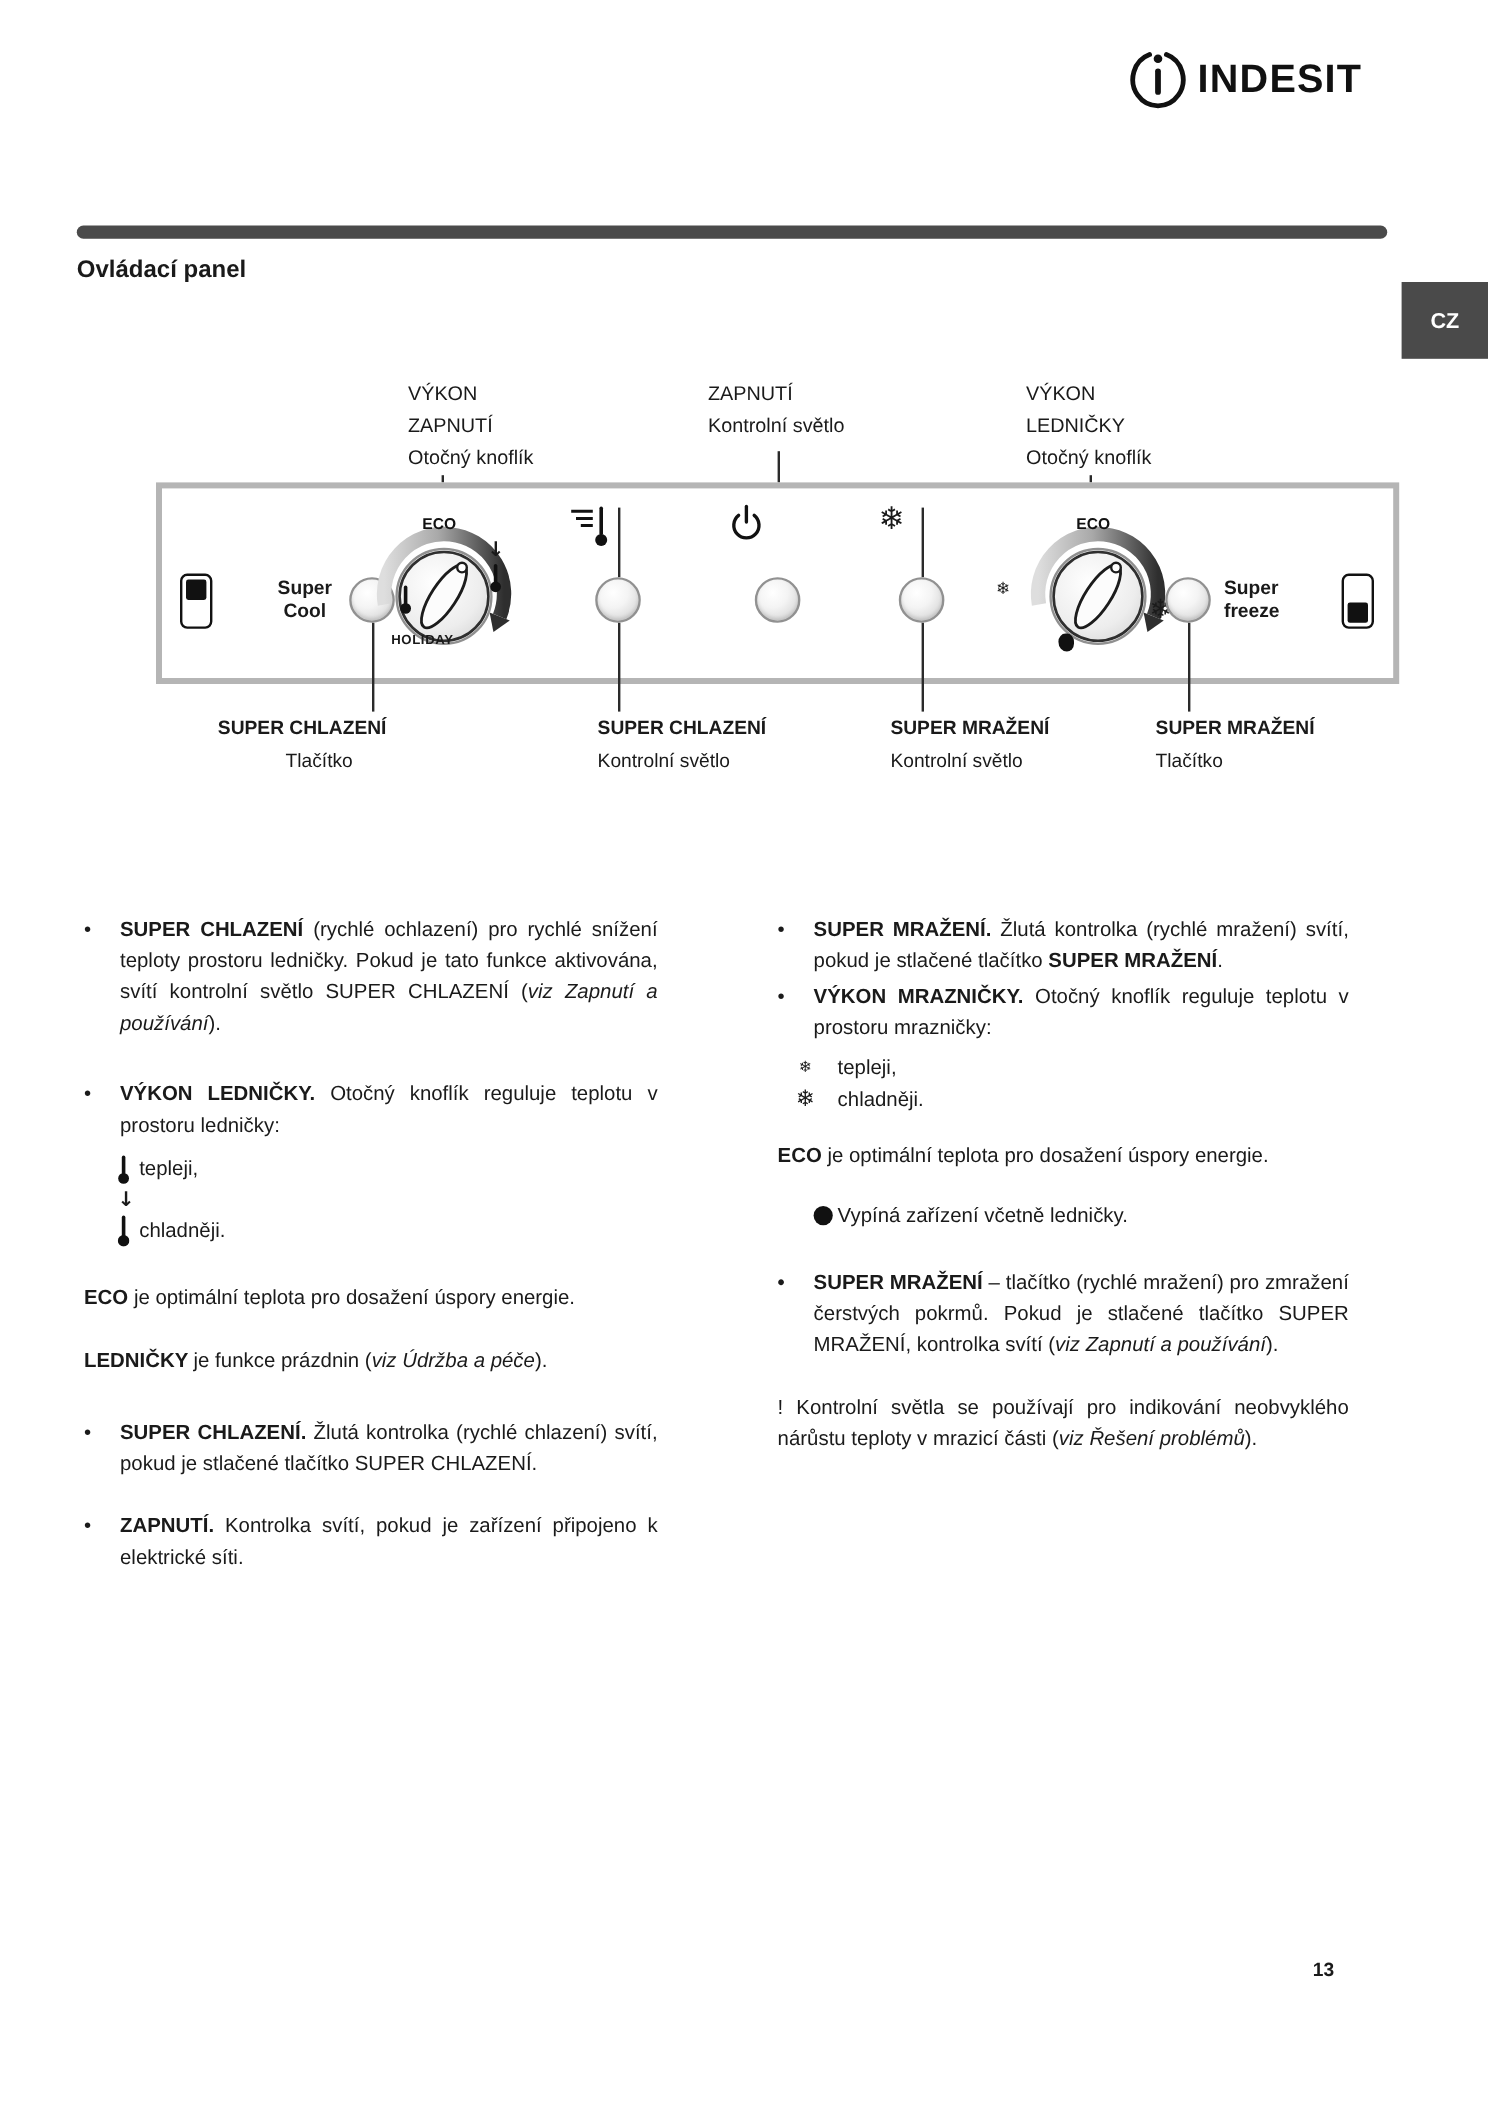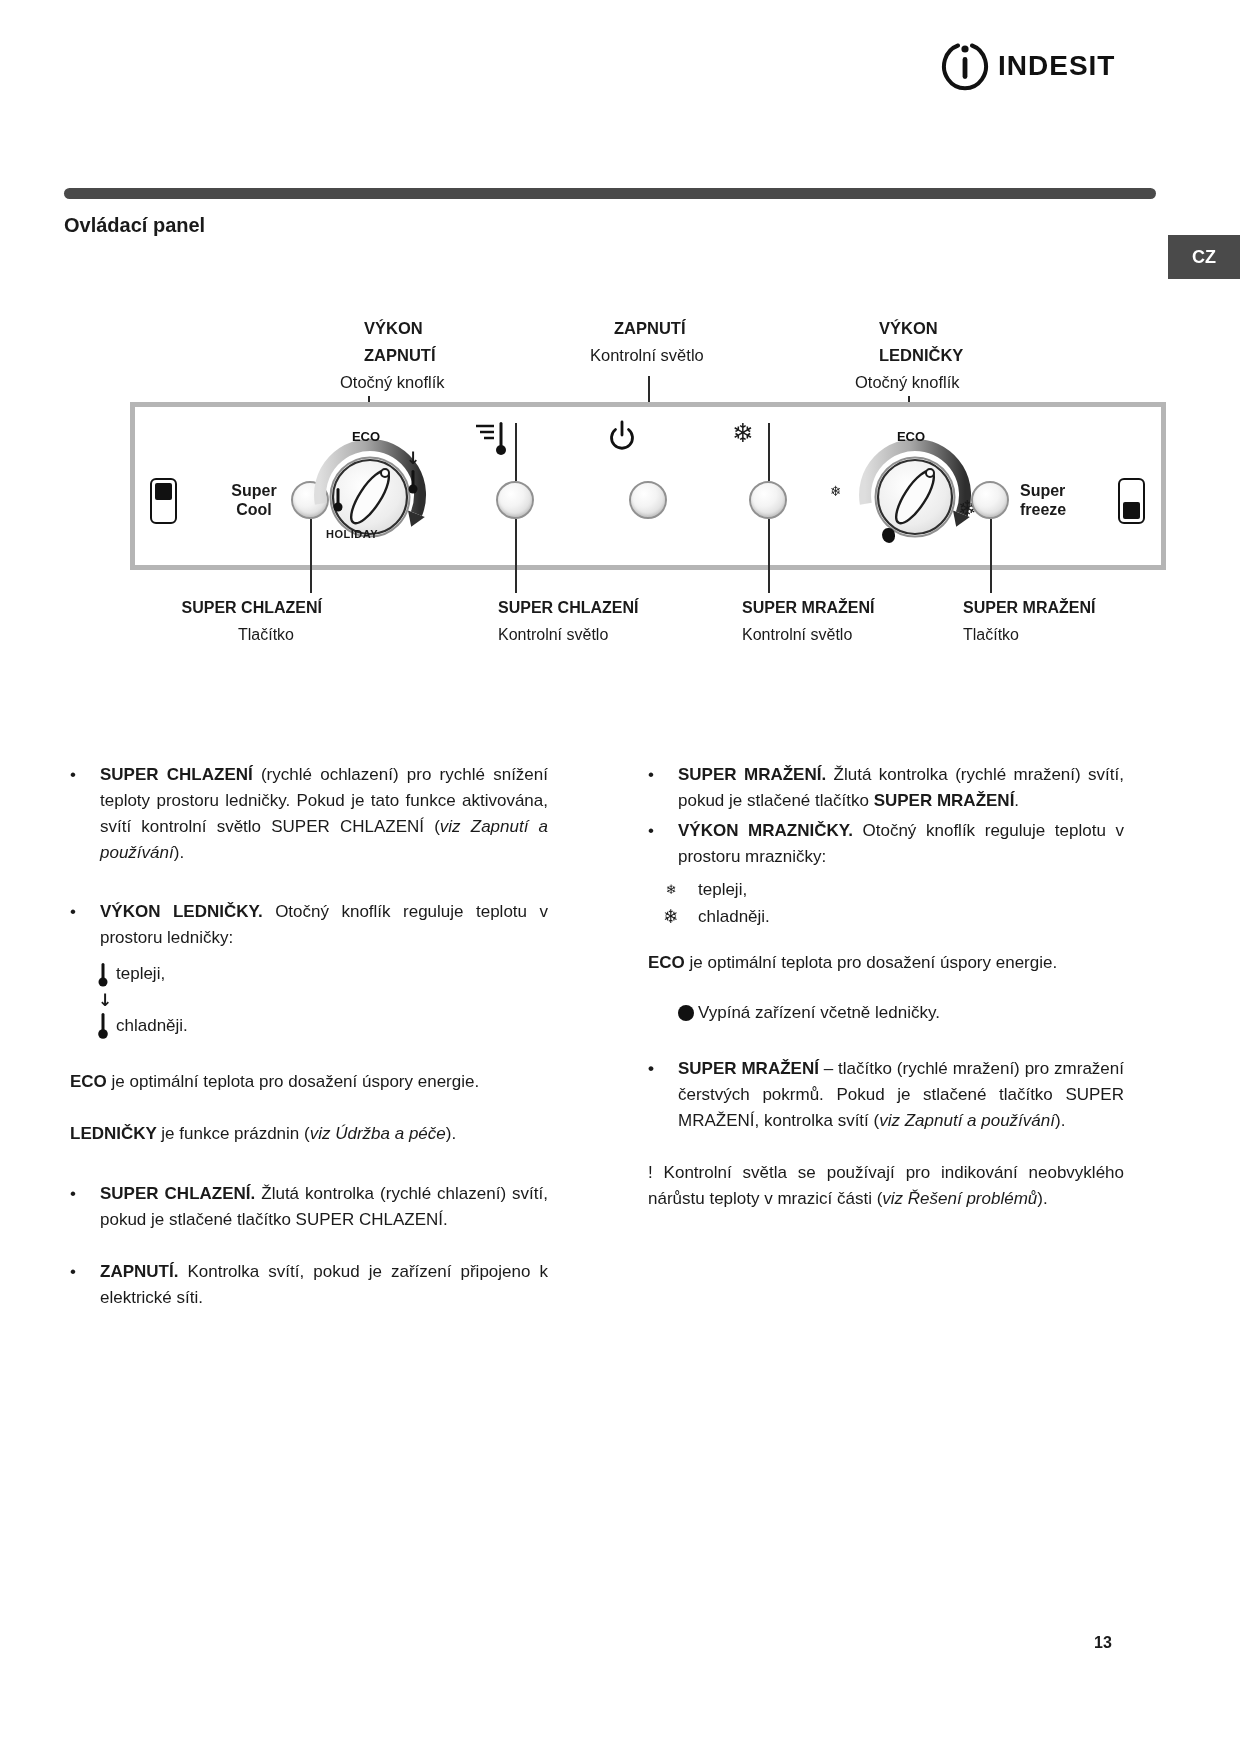--- a/index.html
+++ b/index.html
@@ -5,28 +5,28 @@
   html,body{margin:0;padding:0;background:#888;}
   .page{
     position:relative; width:1240px; height:1754px; margin:0 auto;
     background:#ffffff; font-family:"Liberation Sans", sans-serif; color:#1a1a1a;
     overflow:hidden;
   }
   .abs{position:absolute;}
   
   .title{left:64px; top:36px; font-size:50px; font-weight:bold; letter-spacing:-1px;}
   .logo{left:940px; top:40px; display:flex; align-items:center; gap:8px;}
-  .logo-word{font-size:28px; font-weight:bold; letter-spacing:1px; color:#111;}
+  .logo-word{font-size:33px; font-weight:bold; letter-spacing:1px; color:#111;}
   .rule{left:64px; top:188px; width:1092px; height:11px; background:#4a4a4a; border-radius:6px;}
   .section-heading{left:64px; top:214px; font-size:20px; font-weight:bold;}
-  .cz-badge{left:1168px; top:235px; width:72px; height:44px; background:#4a4a4a;
+  .cz-badge{left:1168px; top:235px; width:72px; height:64px; background:#4a4a4a;
     color:#fff; font-weight:bold; font-size:18px; display:flex; align-items:center; justify-content:center;}
   
   .dlabel{font-size:16.5px; line-height:27px;}
-  .dlabel .b{font-weight:bold;margin-left:24px;}
+  .dlabel .b{font-weight:normal;}
   .vline{position:absolute; width:1.5px; background:#2a2a2a;}
   
   .panel{left:130px; top:402px; width:1036px; height:168px; border:5px solid #b5b5b5; background:#fff; box-sizing:border-box;}
   .rocker{width:27px; height:46px; border:2.5px solid #111; border-radius:6px; background:#fff; box-sizing:border-box;}
   .rocker .half{position:absolute; left:3px; right:3px; height:17px; background:#111; border-radius:2px;}
   .rocker.top .half{top:3px;}
   .rocker.bottom .half{bottom:3px;}
   .circle-ctl{width:38px; height:38px; border-radius:50%;
     background:radial-gradient(circle at 38% 32%, #ffffff 0%, #f4f4f4 40%, #dcdcdc 75%, #cfcfcf 100%);
     border:2px solid #919191; box-sizing:border-box; box-shadow:inset 0 -2px 3px rgba(0,0,0,.12);}

